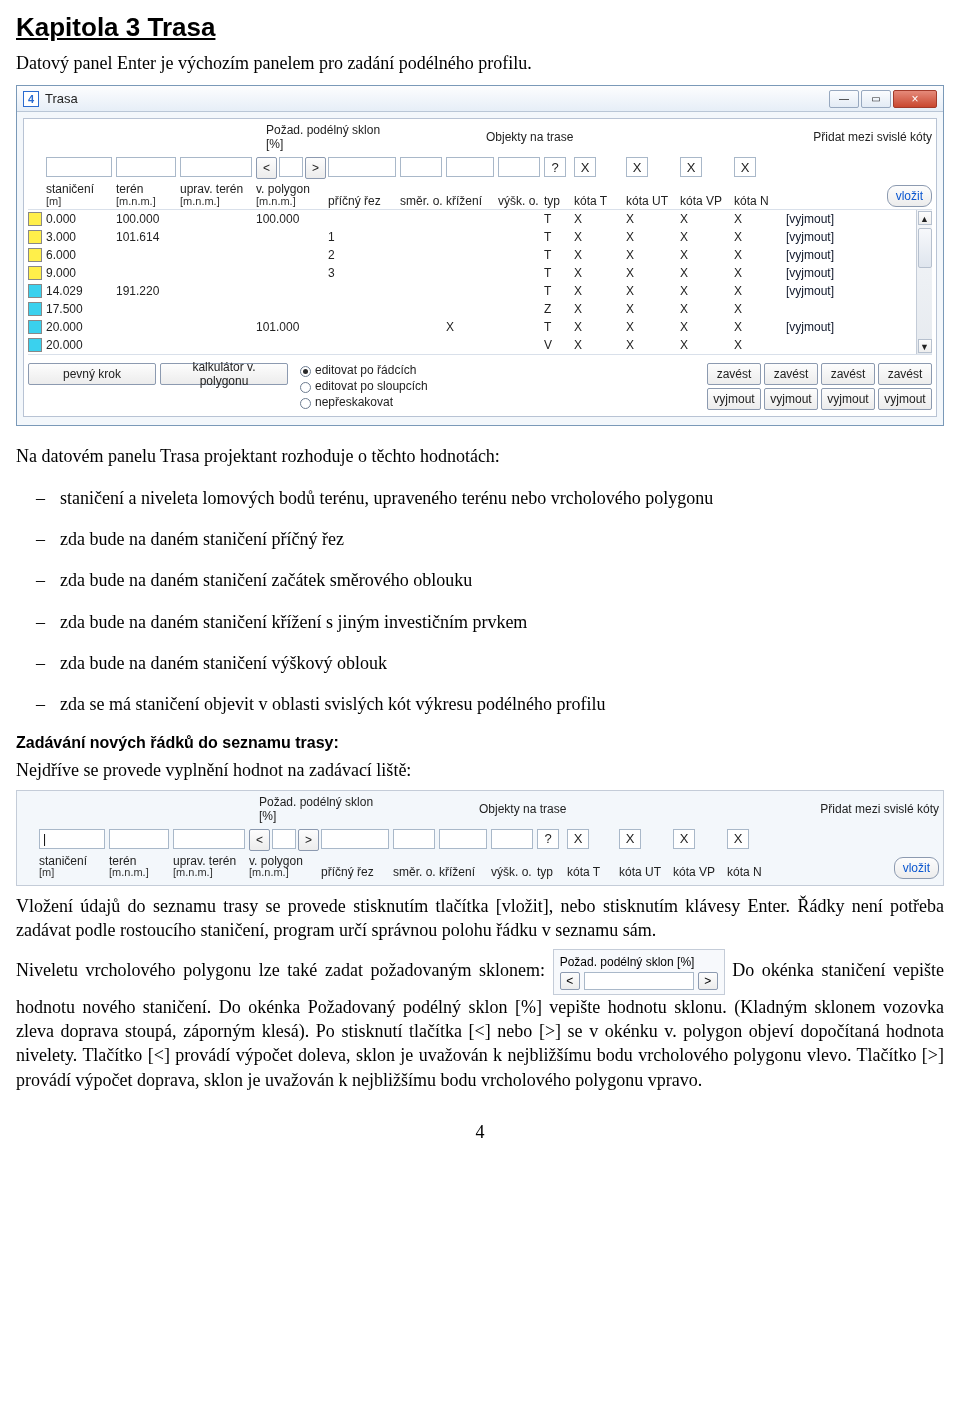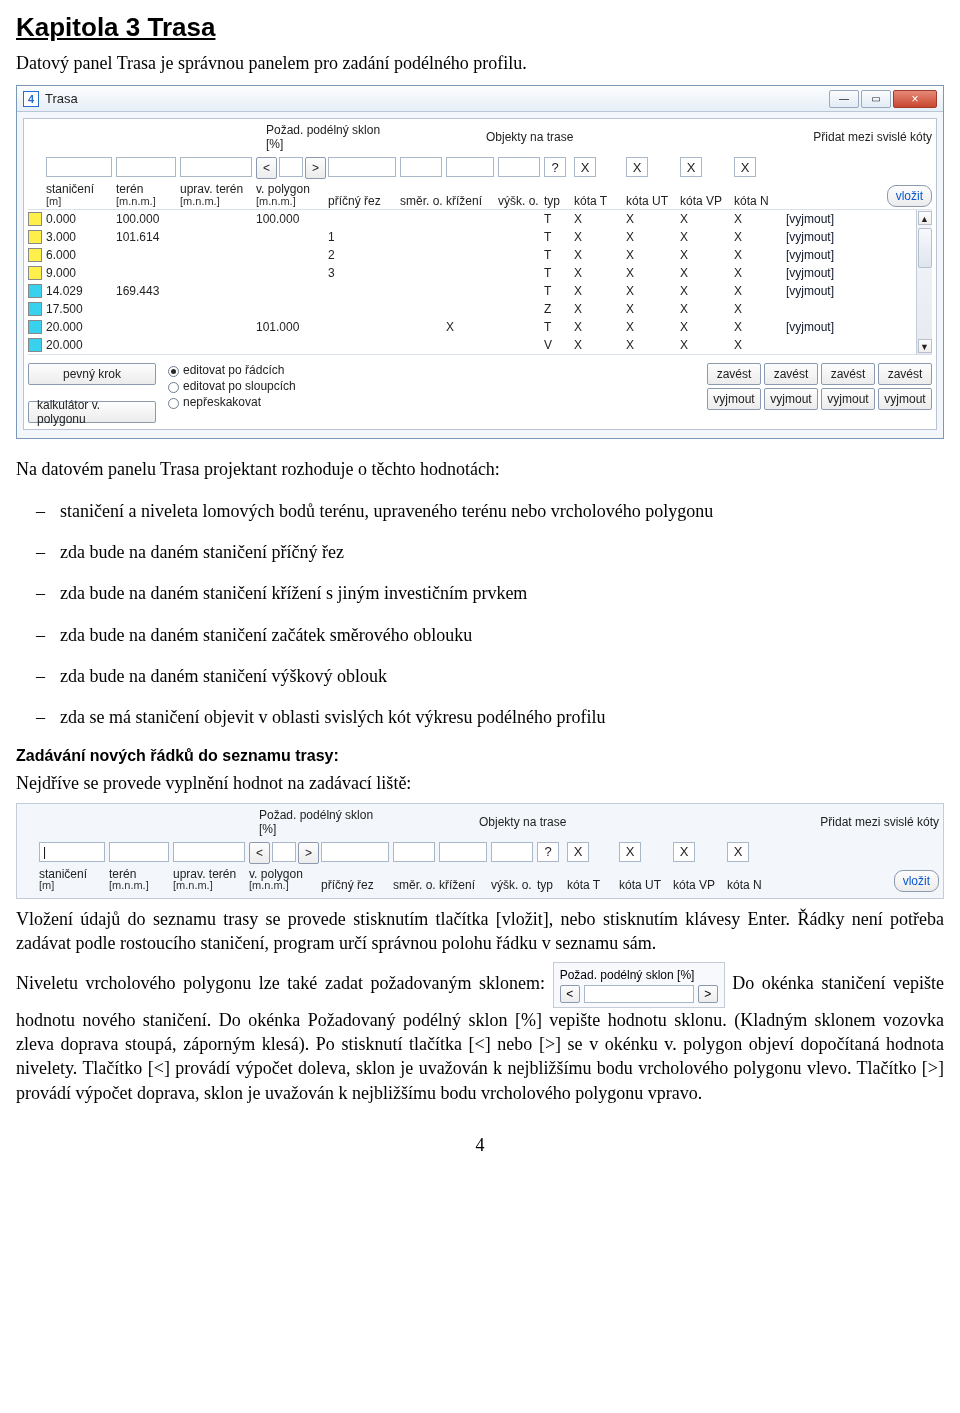--- a/index.html
+++ b/index.html
@@ -83,21 +83,21 @@
 
   .data-rows { max-height: 150px; overflow: hidden; border-top: 1px solid #d9e0ea; border-bottom: 1px solid #d9e0ea; position: relative; }
   .data-row { height: 18px; }
   .swatch { width: 14px; height: 14px; border: 1px solid #888; }
   .link { color: #0f172a; }
   .scroll-col { position: absolute; right: 0; top: 0; bottom: 0; width: 16px; background: linear-gradient(#f4f6f9,#e6eaef); border-left: 1px solid #c4ccd8; display: flex; flex-direction: column; align-items: center; }
   .scroll-arrow { width: 14px; height: 14px; font-size: 9px; text-align: center; line-height: 14px; background: linear-gradient(#fdfdfd,#eee); border: 1px solid #b6c0ce; margin: 1px 0; }
   .scroll-thumb { width: 14px; height: 40px; background: linear-gradient(#f7f8fb,#dfe5ee); border: 1px solid #b6c0ce; border-radius: 2px; margin-top: 2px; }
 
   .bottom-controls { display: flex; gap: 6px; margin-top: 8px; align-items: flex-start; }
-  .bottom-left { display: flex; flex-direction: column; gap: 16px; }
+  .bottom-left { display: flex; flex-direction: row; gap: 4px; text-align: center; }
   .bottom-left .btn { width: 128px; }
   .radio-col { display: flex; flex-direction: column; gap: 2px; margin-left: 6px; }
   .bottom-right { margin-left: auto; display: grid; grid-template-columns: repeat(4, 54px); gap: 3px; }
 
   .ui-strip { border: 1px solid #c4ccd8; background: #f3f7fb; padding: 4px; margin: 8px 0; }
 
   
   .sklon-widget { display: inline-block; vertical-align: middle; border: 1px solid #c4ccd8; background: #f7f9fc; padding: 4px 6px; font-family: "Segoe UI", Tahoma, sans-serif; font-size: 12px; }
   .sklon-widget .row2 { display: flex; gap: 4px; margin-top: 2px; }
   .sklon-widget .btn { width: 20px; height: 18px; padding: 0; }
@@ -105,21 +105,21 @@
 
   .hdr2line { line-height: 1.05; }
   .hdr2line .sub { display: block; font-size: 11px; color: #333; }
 
   .cell { font-size: 12px; white-space: nowrap; overflow: hidden; }
 </style>
 </head>
 <body>
 
 <h1>Kapitola 3  Trasa</h1>
-<p>Datový panel Trasa je správnou panelem pro zadání podélného profilu.</p>
+<p>Datový panel Enter je výchozím panelem pro zadání podélného profilu.</p>
 
 <div class="app-window ui">
   <div class="titlebar">
     <span class="app-icon">4</span>
     <span class="app-title">Trasa</span>
     <span class="winbtn">—</span>
     <span class="winbtn">▭</span>
     <span class="winbtn close">×</span>
   </div>
 
@@ -249,21 +249,21 @@
             <span class="cell">T</span>
             <span class="cell">X</span>
             <span class="cell">X</span>
             <span class="cell">X</span>
             <span class="cell">X</span>
             <span class="cell link">[vyjmout]</span>
           </div>
           <div class="grid data-row">
             <span class="swatch" style="background:#3ad1ee"></span>
             <span class="cell">14.029</span>
-            <span class="cell">169.443</span>
+            <span class="cell">191.220</span>
             <span class="cell"></span>
             <span class="cell"></span>
             <span class="cell"></span>
             <span class="cell"></span>
             <span class="cell"></span>
             <span class="cell"></span>
             <span class="cell">T</span>
             <span class="cell">X</span>
             <span class="cell">X</span>
             <span class="cell">X</span>
@@ -346,22 +346,22 @@
       </div>
 
     </div>
   </div>
 </div>
 
 <p>Na datovém panelu Trasa projektant rozhoduje o těchto hodnotách:</p>
 <ul class="dash">
   <li>staničení a niveleta lomových bodů terénu, upraveného terénu nebo vrcholového polygonu</li>
   <li>zda bude na daném staničení příčný řez</li>
+  <li>zda bude na daném staničení začátek směrového oblouku</li>
   <li>zda bude na daném staničení křížení s jiným investičním prvkem</li>
-  <li>zda bude na daném staničení začátek směrového oblouku</li>
   <li>zda bude na daném staničení výškový oblouk</li>
   <li>zda se má staničení objevit v oblasti svislých kót výkresu podélného profilu</li>
 </ul>
 
 <h2>Zadávání nových řádků do seznamu trasy:</h2>
 <p>Nejdříve se provede vyplnění hodnot na zadávací liště:</p>
 
 <div class="ui-strip ui">
   <div class="col-toprow">
     <span></span>

